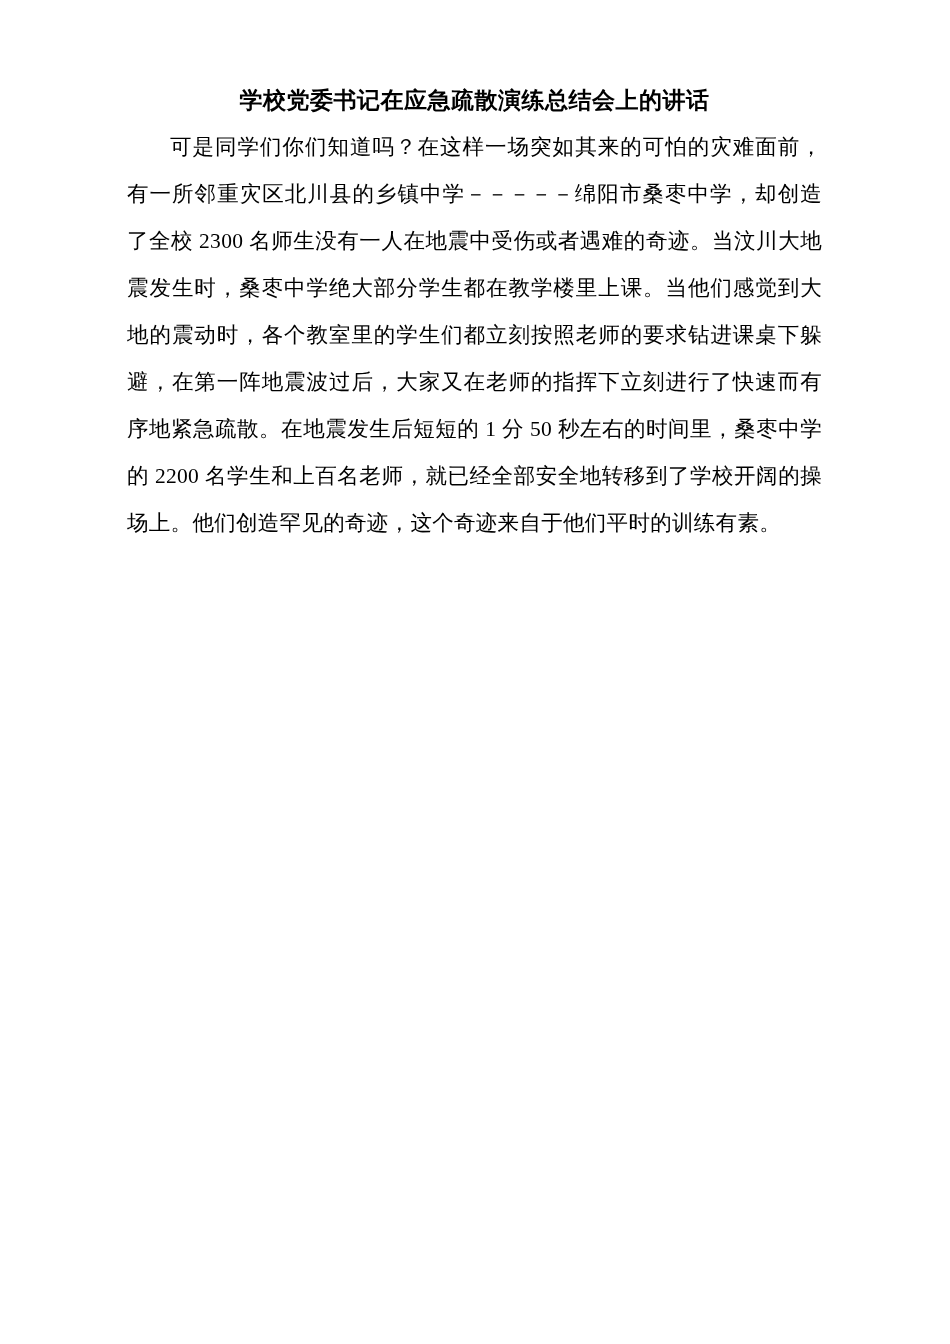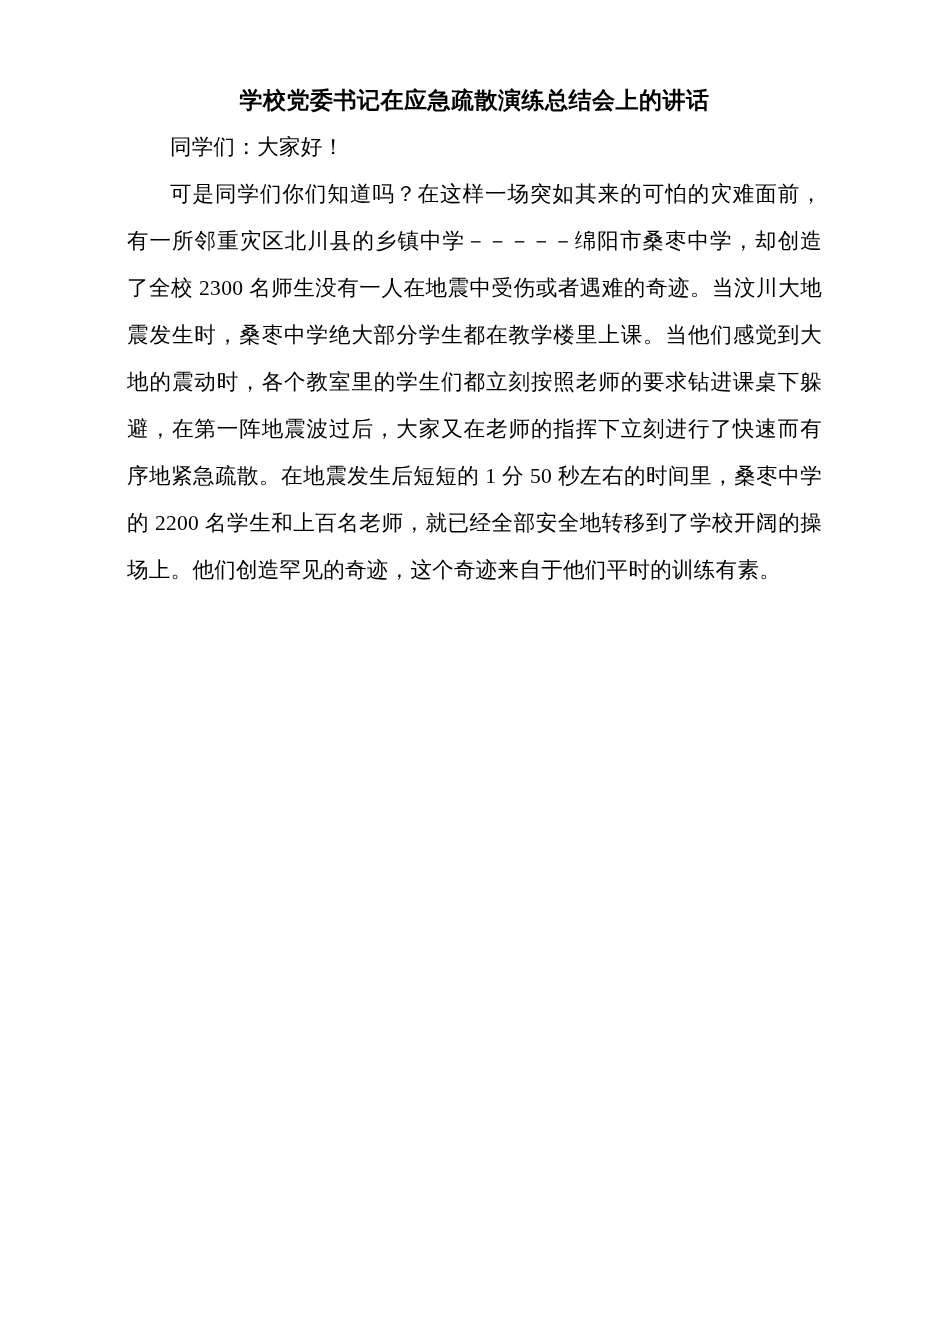--- a/index.html
+++ b/index.html
@@ -36,16 +36,15 @@
     word-break: break-all;
     letter-spacing: 0.3px;
   }
 </style>
 </head>
 <body>
 
 <div class="page">
   <h1 class="doc-title">学校党委书记在应急疏散演练总结会上的讲话</h1>
   <div class="doc-body">
-    <p>同学们：大家好！</p>
     <p>可是同学们你们知道吗？在这样一场突如其来的可怕的灾难面前，有一所邻重灾区北川县的乡镇中学－－－－－绵阳市桑枣中学，却创造了全校 2300 名师生没有一人在地震中受伤或者遇难的奇迹。当汶川大地震发生时，桑枣中学绝大部分学生都在教学楼里上课。当他们感觉到大地的震动时，各个教室里的学生们都立刻按照老师的要求钻进课桌下躲避，在第一阵地震波过后，大家又在老师的指挥下立刻进行了快速而有序地紧急疏散。在地震发生后短短的 1 分 50 秒左右的时间里，桑枣中学的 2200 名学生和上百名老师，就已经全部安全地转移到了学校开阔的操场上。他们创造罕见的奇迹，这个奇迹来自于他们平时的训练有素。</p>
   </div>
 </div>
 
 </body></html>

